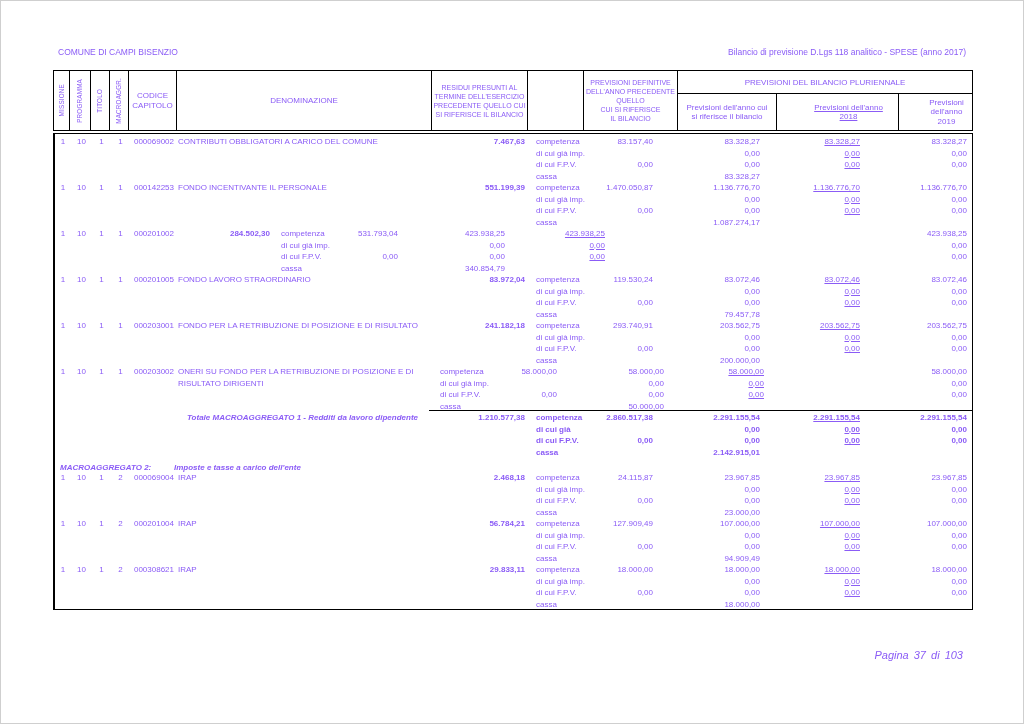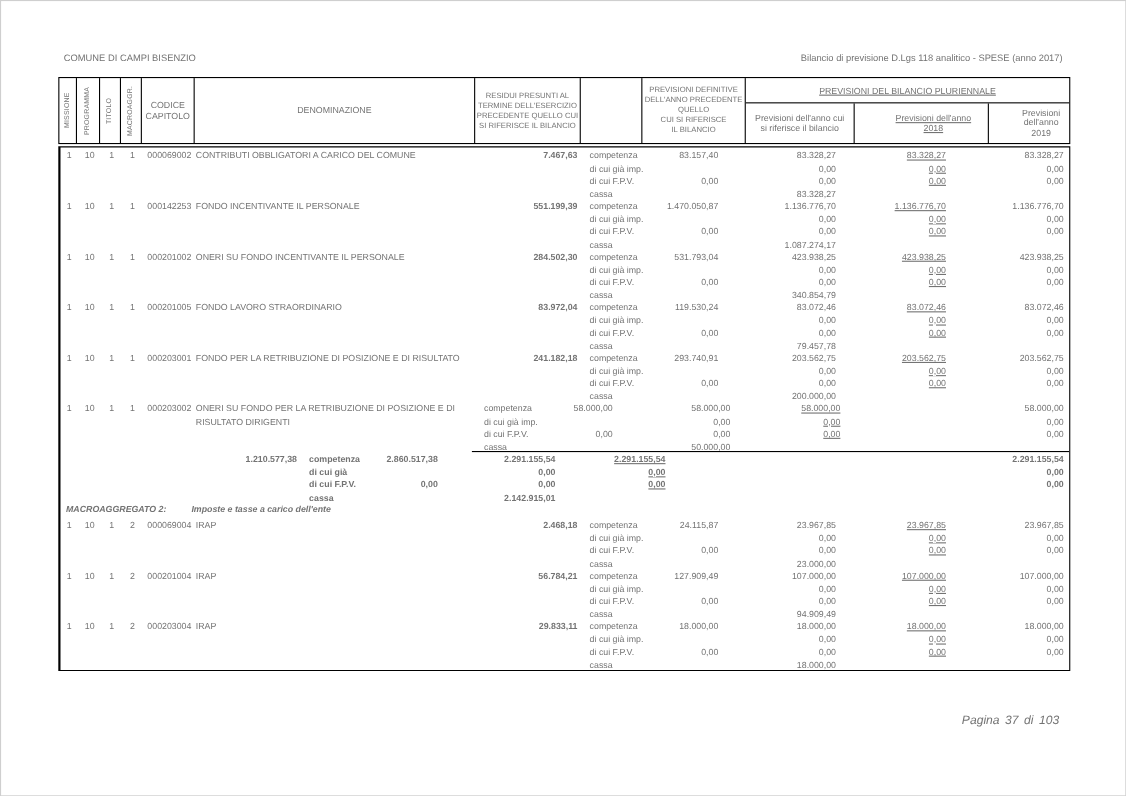--- a/index.html
+++ b/index.html
@@ -1,18 +1,18 @@
 <!DOCTYPE html>
 <html><head>
 <meta charset="utf-8">
 <style>
   html,body { margin:0; padding:0; background:#e9e9e9; }
   .page {
     position:relative; width:1024px; height:724px; background:#ffffff;
-    font-family:"Liberation Sans", sans-serif; color:#737373; overflow:hidden;
+    font-family:"Liberation Sans", sans-serif; color:#8b5cf6; overflow:hidden;
     border:1px solid #cfcfcf; box-sizing:border-box;
   }
   .doc-title-left  { position:absolute; left:57px;  top:46px; font-size:8.5px; }
   .doc-title-right { position:absolute; right:57px; top:46px; font-size:8.5px; }
 
   .table-wrap { position:absolute; left:52px; top:69px; width:920px; }
 
   
   .thead { display:flex; border:1px solid #000; height:59px; box-sizing:content-box; }
   .hcell {
@@ -33,21 +33,21 @@
   .c-res  { width:96px; }
   .c-lab  { width:56px; }
   .c-pdef { width:94px; }
   .c-anno { width:99px; }
   .c-y18  { width:100px;text-decoration:underline; }
   .c-y19  { flex:1; }
 
   .hgroup { flex:1; display:flex; flex-direction:column; }
   .hgroup-title {
     height:22px; border-bottom:1px solid #000; display:flex;
-    align-items:center; justify-content:center; font-size:8px;text-decoration:underline;
+    align-items:center; justify-content:center; font-size:8px;
   }
   .hgroup-cols { flex:1; display:flex;gap:22px; }
   .hgroup-cols .hcell:last-child, .thead > .hgroup { border-right:none; }
 
   
   .tbody {
     margin-top:2px; border:1.5px solid #000; border-left-width:2px;
     height:477px; box-sizing:border-box; padding-top:2px; overflow:hidden;
   }
   .block { display:flex; height:46px; font-size:8px; }
@@ -59,21 +59,21 @@
   .block .c-pdef { text-align:right; padding-right:26px; }
   .block .c-anno { text-align:right; padding-right:18px; }
   .block .c-y18  { text-align:right; padding-right:18px; }
   .block .c-y19  { text-align:right; padding-right:5px; }
   .ln { height:11.5px; line-height:11.5px; overflow:visible; white-space:nowrap; }
 
   .block.total { font-weight:bold; position:relative; }
   .block.total .c-den { font-style:italic; text-align:right; white-space:nowrap; }
   .total-rule { position:absolute; top:-2px; left:374px; right:0; height:0; border-top:1.6px solid #000; }
 
-  .block.section { height:14px; font-weight:bold; font-style:italic; }
+  .block.section { height:14px; font-weight:bold; font-style:italic;align-items:flex-end; }
   .block.section .sec-label { margin-left:5px; width:114px; }
 
   .footer { position:absolute; right:60px; top:648px; font-size:11px; font-style:italic; word-spacing:2px; }
 </style>
 </head>
 <body>
 
 <div class="page">
 
   <div class="doc-title-left">COMUNE DI CAMPI BISENZIO</div>
@@ -197,21 +197,20 @@
             <div class="ln">0,00</div>
             <div class="ln"></div>
           </div>
         </div>
         <div class="block row">
           <div class="col c-mis">1</div>
           <div class="col c-prog">10</div>
           <div class="col c-tit">1</div>
           <div class="col c-mac">1</div>
           <div class="col c-cod">000201002</div>
-          <div class="col c-den">ONERI SU FONDO INCENTIVANTE IL PERSONALE</div>
           <div class="col c-res">284.502,30</div>
           <div class="col c-lab">
             <div class="ln">competenza</div>
             <div class="ln">di cui già imp.</div>
             <div class="ln">di cui F.P.V.</div>
             <div class="ln">cassa</div>
           </div>
           <div class="col c-pdef">
             <div class="ln">531.793,04</div>
             <div class="ln"></div>
@@ -353,20 +352,21 @@
             <div class="ln"></div>
           </div>
         </div>
         <div class="block total">
           <div class="total-rule"></div>
           <div class="col c-mis"></div>
           <div class="col c-prog"></div>
           <div class="col c-tit"></div>
           <div class="col c-mac"></div>
           <div class="col c-cod"></div>
+          <div class="col c-den">Totale MACROAGGREGATO 1 - Redditi da lavoro dipendente</div>
           <div class="col c-res">1.210.577,38</div>
           <div class="col c-lab">
             <div class="ln">competenza</div>
             <div class="ln">di cui già</div>
             <div class="ln">di cui F.P.V.</div>
             <div class="ln">cassa</div>
           </div>
           <div class="col c-pdef">
             <div class="ln">2.860.517,38</div>
             <div class="ln"></div>
@@ -472,21 +472,21 @@
             <div class="ln">0,00</div>
             <div class="ln">0,00</div>
             <div class="ln"></div>
           </div>
         </div>
         <div class="block row">
           <div class="col c-mis">1</div>
           <div class="col c-prog">10</div>
           <div class="col c-tit">1</div>
           <div class="col c-mac">2</div>
-          <div class="col c-cod">000203004</div>
+          <div class="col c-cod">000308621</div>
           <div class="col c-den">IRAP</div>
           <div class="col c-res">29.833,11</div>
           <div class="col c-lab">
             <div class="ln">competenza</div>
             <div class="ln">di cui già imp.</div>
             <div class="ln">di cui F.P.V.</div>
             <div class="ln">cassa</div>
           </div>
           <div class="col c-pdef">
             <div class="ln">18.000,00</div>

